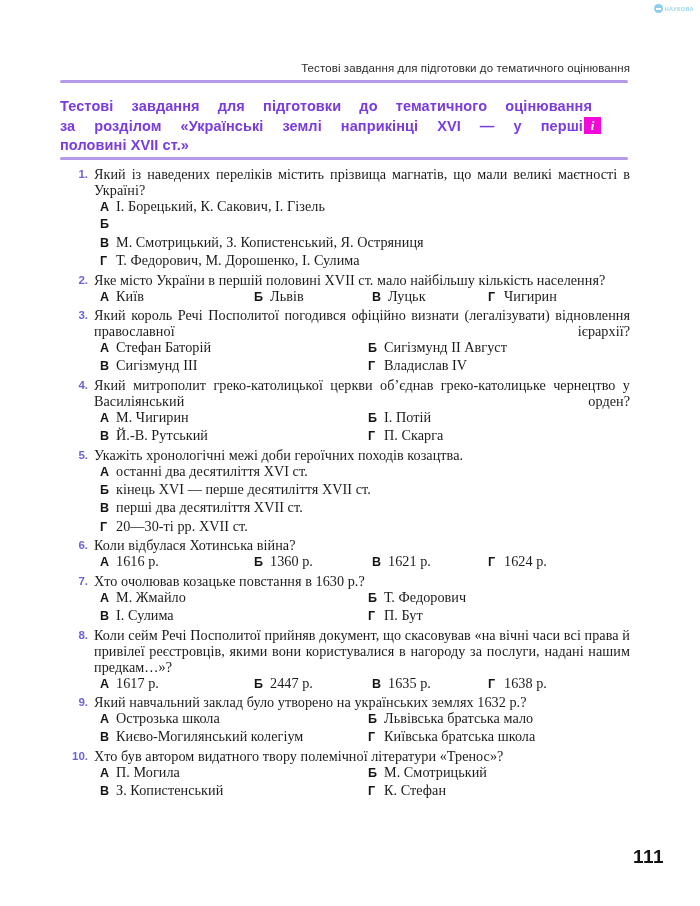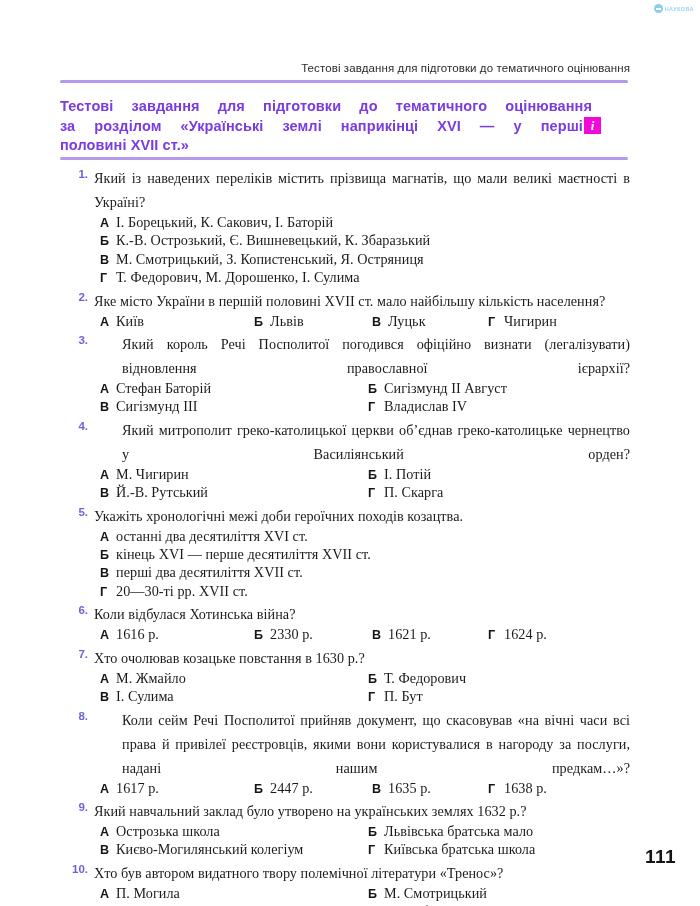--- a/index.html
+++ b/index.html
@@ -138,29 +138,28 @@
     width: 28px;
     text-align: right;
     font-family: "Liberation Sans", sans-serif;
     font-weight: bold;
     font-size: 11.5px;
     color: #6c63d8;
     line-height: 17.4px;
   }
   .q-text {
     font-size: 14.2px;
-    line-height: 24px;
+    line-height: 16px;
     text-align: justify;
     text-align-last: left;
     letter-spacing: .05px;
     color: #1b1b1b;
   }
   .q-text.justify-all {
     text-align-last: justify;
-    margin-left: 28px;
   }
 
   .options {
     margin-top: 0;
   }
   .opt-row {
     display: flex;
     line-height: 17.4px;
     font-size: 14.2px;
   }
@@ -188,21 +187,21 @@
   .cols-2 .opt:first-child { width: 50%; }
   .cols-4 .opt { padding-left: 6px; }
   .cols-4 .opt:nth-child(1) { width: 148px; }
   .cols-4 .opt:nth-child(2) { width: 112px; }
   .cols-4 .opt:nth-child(3) { width: 110px; }
   .cols-4 .opt:nth-child(4) { width: auto; }
 
   
   .folio {
     position: absolute;
-    right: 24px;
+    right: 36px;
     bottom: 38px;
     font-family: "Liberation Sans", sans-serif;
     font-weight: bold;
     font-size: 19px;
     color: #141414;
     letter-spacing: .5px;
   }
 </style>
 </head>
 <body>
@@ -227,27 +226,26 @@
 <div class="rule rule-bottom"></div>
 
 <div class="questions" id="question-list">
     <div class="q">
       <div class="q-num">1.</div>
       <div class="q-text">Який із наведених переліків містить прізвища магнатів, що мали великі маєтності в Україні?</div>
       <div class="options cols-1">
         <div class="opt-row">
           <div class="opt">
             <span class="opt-letter">А</span>
-            <span class="opt-label">І. Борецький, К. Сакович, І. Баторій</span>
-          </div>
-        </div>
-        <div class="opt-row">
-          <div class="opt">
-            <span class="opt-letter">Б</span>
-            <span class="opt-label">К.-В. Острозький, Є. Вишневецький, К. Збаразький</span>
+            <span class="opt-label">І. Борецький, К. Сакович, І. Гізель</span>
+          </div>
+        </div>
+        <div class="opt-row">
+          <div class="opt">
+            <span class="opt-letter">Б</span>
           </div>
         </div>
         <div class="opt-row">
           <div class="opt">
             <span class="opt-letter">В</span>
             <span class="opt-label">М. Смотрицький, З. Копистенський, Я. Остряниця</span>
           </div>
         </div>
         <div class="opt-row">
           <div class="opt">
@@ -367,21 +365,21 @@
       <div class="q-num">6.</div>
       <div class="q-text">Коли відбулася Хотинська війна?</div>
       <div class="options cols-4">
         <div class="opt-row">
           <div class="opt">
             <span class="opt-letter">А</span>
             <span class="opt-label">1616 р.</span>
           </div>
           <div class="opt">
             <span class="opt-letter">Б</span>
-            <span class="opt-label">2330 р.</span>
+            <span class="opt-label">1360 р.</span>
           </div>
           <div class="opt">
             <span class="opt-letter">В</span>
             <span class="opt-label">1621 р.</span>
           </div>
           <div class="opt">
             <span class="opt-letter">Г</span>
             <span class="opt-label">1624 р.</span>
           </div>
         </div>

